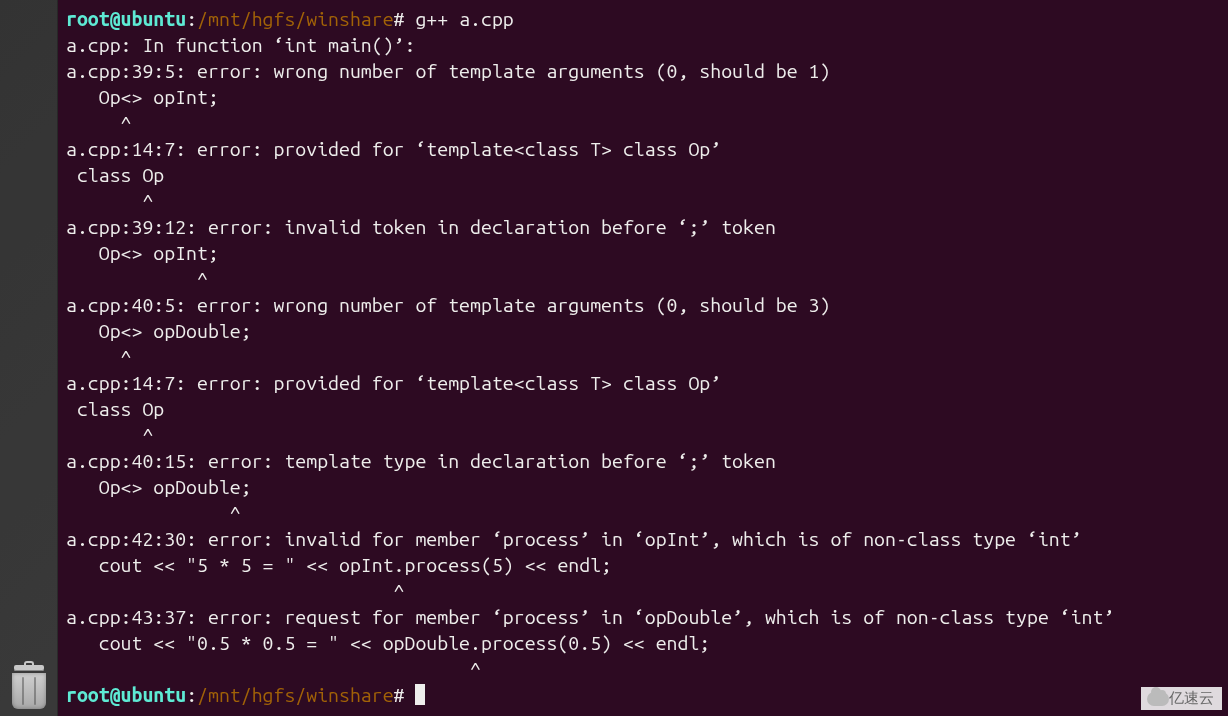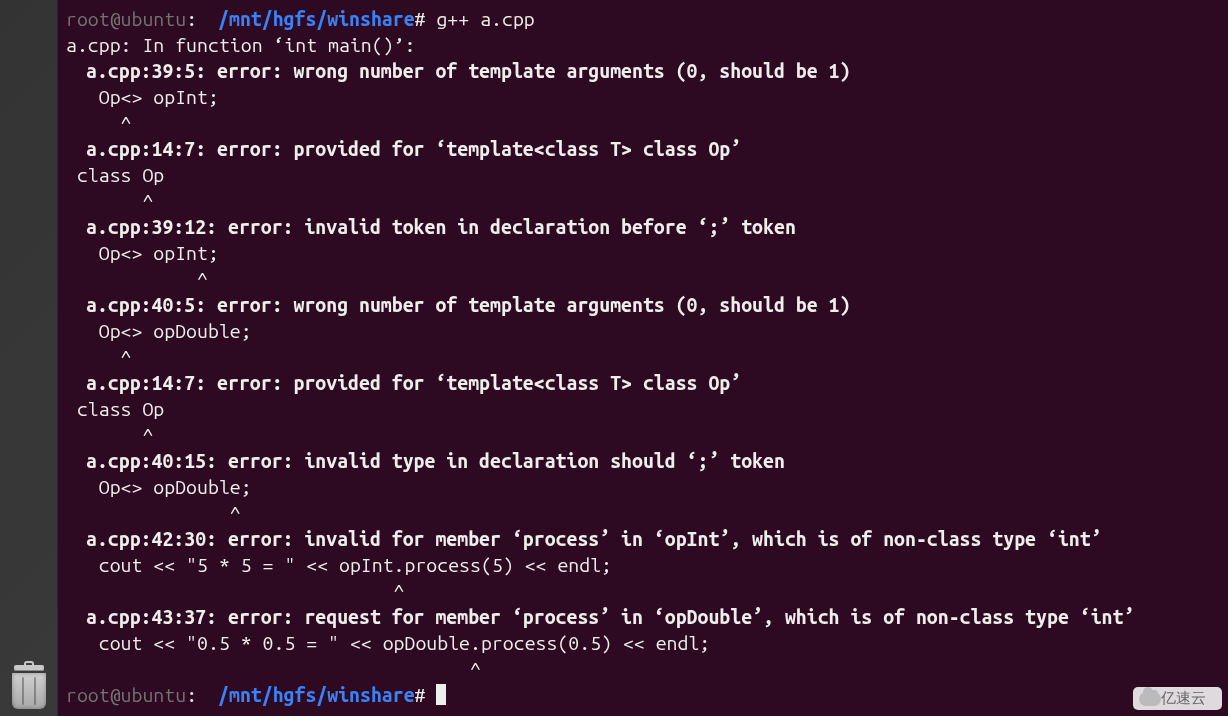--- a/index.html
+++ b/index.html
@@ -31,35 +31,35 @@
     position: absolute; left: 58px; top: 0; right: 0; bottom: 0;
     background: #2d0a22;
     padding: 6px 8px 6px 8px;
     font-family: "Ubuntu Mono","DejaVu Sans Mono","Liberation Mono",monospace;
     font-size: 19.5px;
     line-height: 26px;
     color: #eeeeec;
     white-space: pre;
     overflow: hidden;
   }
-  .prompt .userhost { color: #737373; font-weight: normal; text-align: center; }
+  .prompt .userhost { color: #5eead4; font-weight: bold; text-align: center; }
   .prompt .colon { color: #eeeeec; }
-  .prompt .path { color: #3b82f6; font-weight: bold; margin-left: 21px; }
+  .prompt .path { color: #a16207; font-weight: normal; }
   .prompt .hash { color: #eeeeec; }
   .bold { font-weight: normal; }
-  .err { font-weight: bold; margin-left: 20px; }
+  .err { font-weight: normal; }
   .cursor {
     display: inline-block; width: 10px; height: 21px; background: #eeeeec;
     vertical-align: -3px;
   }
   .watermark {
     position: absolute; right: 6px; bottom: 6px;
     display: flex; align-items: center; 
     background: rgba(255,255,255,0.85);
-    padding: 2px 16px 2px 6px; border-radius: 5px;
+    padding: 2px 8px 2px 6px; border-radius: 0;
     font-size: 15px; color: #666;
     font-family: sans-serif;
   }
   .watermark .cloud {
     width: 22px; height: 14px; position: relative;
   }
   .watermark .cloud::before{
     content:""; position:absolute; inset:0;
     background:#bbb; border-radius:8px;
   }
@@ -88,27 +88,27 @@
 <span class="bold">a.cpp: In function ‘int main()’:</span>
 <span class="err">a.cpp:39:5: error: wrong number of template arguments (0, should be 1)</span>
 <span>   Op&lt;&gt; opInt;</span>
 <span class="bold">     ^</span>
 <span class="err">a.cpp:14:7: error: provided for ‘template&lt;class T&gt; class Op’</span>
 <span> class Op</span>
 <span class="bold">       ^</span>
 <span class="err">a.cpp:39:12: error: invalid token in declaration before ‘;’ token</span>
 <span>   Op&lt;&gt; opInt;</span>
 <span class="bold">            ^</span>
-<span class="err">a.cpp:40:5: error: wrong number of template arguments (0, should be 1)</span>
+<span class="err">a.cpp:40:5: error: wrong number of template arguments (0, should be 3)</span>
 <span>   Op&lt;&gt; opDouble;</span>
 <span class="bold">     ^</span>
 <span class="err">a.cpp:14:7: error: provided for ‘template&lt;class T&gt; class Op’</span>
 <span> class Op</span>
 <span class="bold">       ^</span>
-<span class="err">a.cpp:40:15: error: invalid type in declaration should ‘;’ token</span>
+<span class="err">a.cpp:40:15: error: template type in declaration before ‘;’ token</span>
 <span>   Op&lt;&gt; opDouble;</span>
 <span class="bold">               ^</span>
 <span class="err">a.cpp:42:30: error: invalid for member ‘process’ in ‘opInt’, which is of non-class type ‘int’</span>
 <span>   cout &lt;&lt; "5 * 5 = " &lt;&lt; opInt.process(5) &lt;&lt; endl;</span>
 <span class="bold">                              ^</span>
 <span class="err">a.cpp:43:37: error: request for member ‘process’ in ‘opDouble’, which is of non-class type ‘int’</span>
 <span>   cout &lt;&lt; "0.5 * 0.5 = " &lt;&lt; opDouble.process(0.5) &lt;&lt; endl;</span>
 <span class="bold">                                     ^</span>
 <span class="prompt"><span class="userhost">root@ubuntu</span><span class="colon">:</span><span class="path">/mnt/hgfs/winshare</span><span class="hash">#</span></span> <span class="cursor"></span></div>
 

